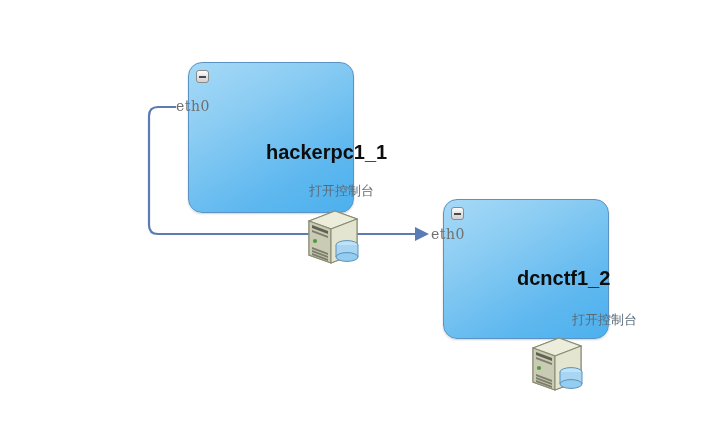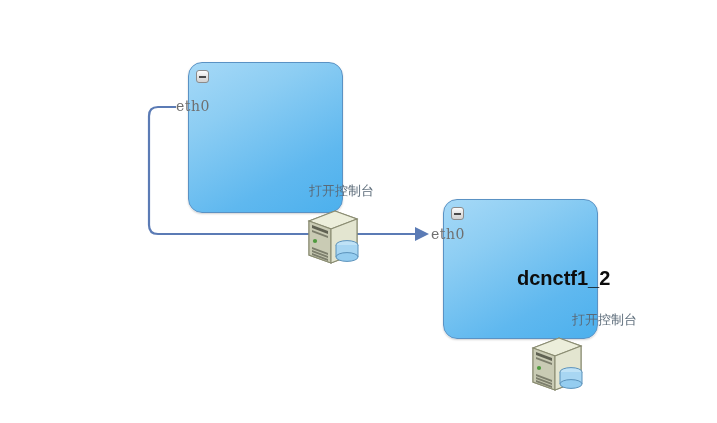--- a/index.html
+++ b/index.html
@@ -24,20 +24,21 @@
   }
   .link-layer {
     position: absolute;
     left: 0; top: 0;
     width: 717px;
     height: 423px;
     pointer-events: none;
   }
   .node {
     position: absolute;
+    padding-left: 11px;
   }
   .node-box {
     position: absolute;
     left: 0; top: 0;
     width: 100%;
     height: 100%;
     border-radius: 14px;
     background: linear-gradient(150deg, #a6d9f7 0%, #8ccdf3 30%, #5fb8ef 72%, #4cb0ed 100%);
     border: 1px solid #5a92c4;
     box-shadow: 0 1px 2px rgba(0,0,0,0.18);
@@ -104,20 +105,21 @@
       <polygon points="415,227 429,234 415,241" fill="#5b7bb5"></polygon>
     </g>
   </svg>
 
   <div class="node" style="left:188px; top:62px; width:155px; height:151px;">
     <div class="node-box"></div>
     <div class="collapse-btn">
       <span class="minus"></span>
     </div>
     <div class="eth-label" style="left:-12px; top:36px;">eth0</div>
+    <div class="node-title" style="left:78px; top:79px;">hackerpc1_1</div>
     <div class="console-label" style="left:102px; top:120px;">打开控制台</div>
   </div>
 
   <div class="server-icon" style="left:301px; top:203px; width:62px; height:62px;">
     <svg viewBox="0 0 62 62" width="62" height="62">
 
       <polygon points="8,18 34,8 56,16 56,50 30,60 8,52" fill="#d7d9c2" stroke="#8a8c72" stroke-width="1.1"></polygon>
 
       <polygon points="8,18 34,8 56,16 30,26" fill="#eceedb" stroke="#8a8c72" stroke-width="1.1"></polygon>
 

